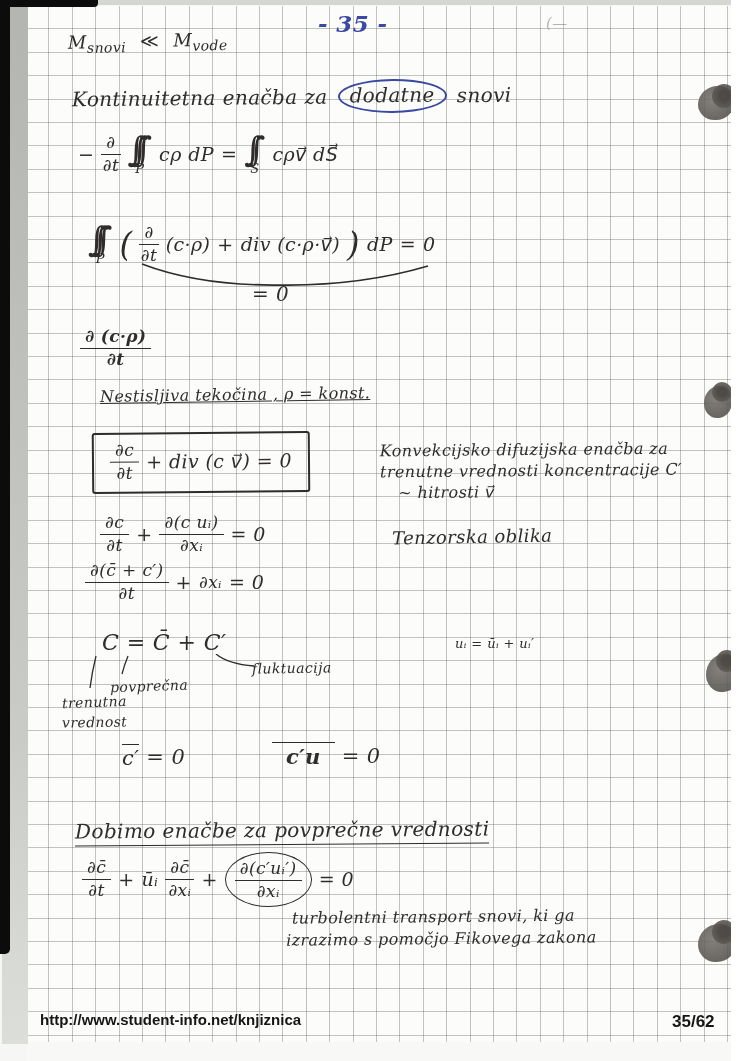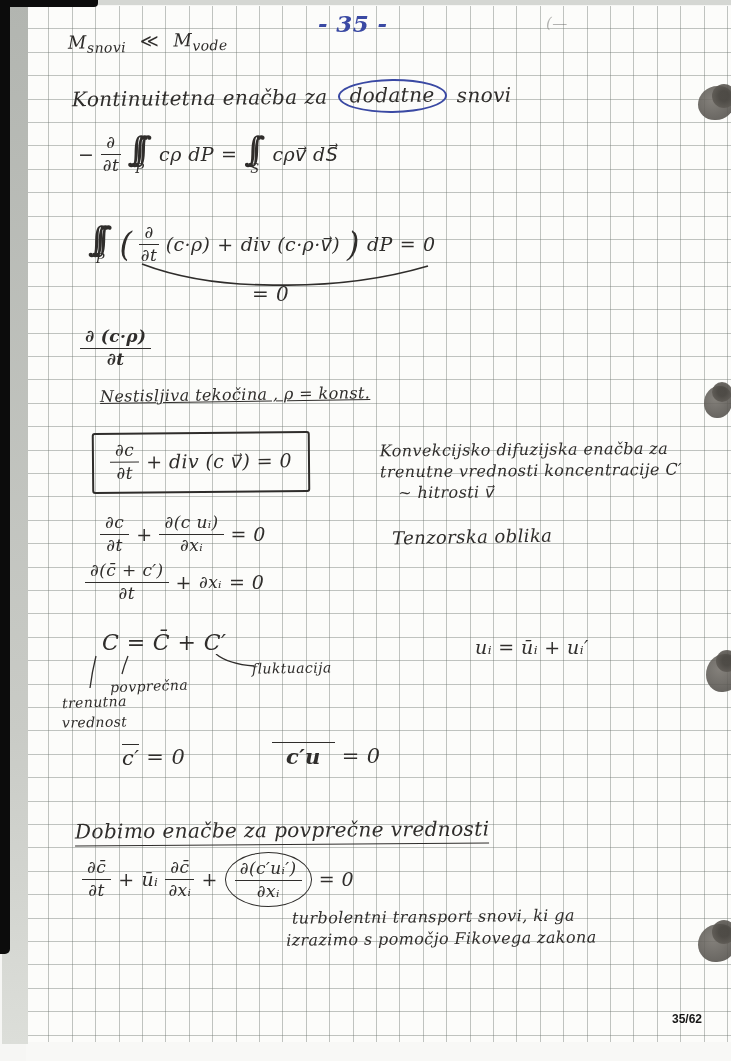--- a/index.html
+++ b/index.html
@@ -168,21 +168,21 @@
       <span class="den">∂t</span>
     </span>
     <span>+</span>
     <span class="frac">
       <span class="den">∂xᵢ</span>
     </span>
     <span>= 0</span>
   </div>
 
   <div class="abs hw" style="left:85px;top:630px;font-size:22px;margin-left:17px;">C = C̄ + C′</div>
-  <div class="abs hw" style="left:475px;top:636px;font-size:19px;">uᵢ = ūᵢ + uᵢ′</div>
+  <div class="abs hw" style="left:455px;top:636px;font-size:13px;">uᵢ = ūᵢ + uᵢ′</div>
 
   <svg class="abs" style="left:88px;top:654px;" width="170" height="40" viewBox="0 0 170 40">
     <path d="M8,2 Q4,18 2,34" fill="none" stroke="#2f2d2b" stroke-width="1.3"></path>
     <path d="M40,2 Q36,12 34,20" fill="none" stroke="#2f2d2b" stroke-width="1.3"></path>
     <path d="M128,0 Q140,10 166,12" fill="none" stroke="#2f2d2b" stroke-width="1.3"></path>
   </svg>
 
   <div class="abs hw small" style="left:252px;top:660px;transform:rotate(-1deg);">fluktuacija</div>
   <div class="abs hw small" style="left:110px;top:678px;transform:rotate(-2deg);">povprečna</div>
   <div class="abs hw small" style="left:62px;top:694px;transform:rotate(-2deg);">trenutna</div>
@@ -227,15 +227,16 @@
 
   <div class="abs smudge" style="left:698px;top:86px;width:36px;height:34px;"></div>
   <div class="abs smudge-dot" style="left:712px;top:84px;width:24px;height:24px;"></div>
   <div class="abs smudge" style="left:704px;top:386px;width:28px;height:32px;"></div>
   <div class="abs smudge-dot" style="left:712px;top:382px;width:20px;height:20px;"></div>
   <div class="abs smudge" style="left:706px;top:654px;width:34px;height:38px;"></div>
   <div class="abs smudge-dot" style="left:716px;top:650px;width:22px;height:22px;"></div>
   <div class="abs smudge" style="left:698px;top:924px;width:38px;height:38px;"></div>
   <div class="abs smudge-dot" style="left:712px;top:920px;width:24px;height:24px;"></div>
 
-  <div class="abs footer" style="left:672px;top:1012px;font-size:12px;">35/62</div>
+  <div class="abs footer" style="left:40px;top:1011px;">http://www.student-info.net/knjiznica</div>
+  <div class="abs footer" style="left:672px;top:1012px;font-size:17px;">35/62</div>
 
 </div>
 
 </body></html>

